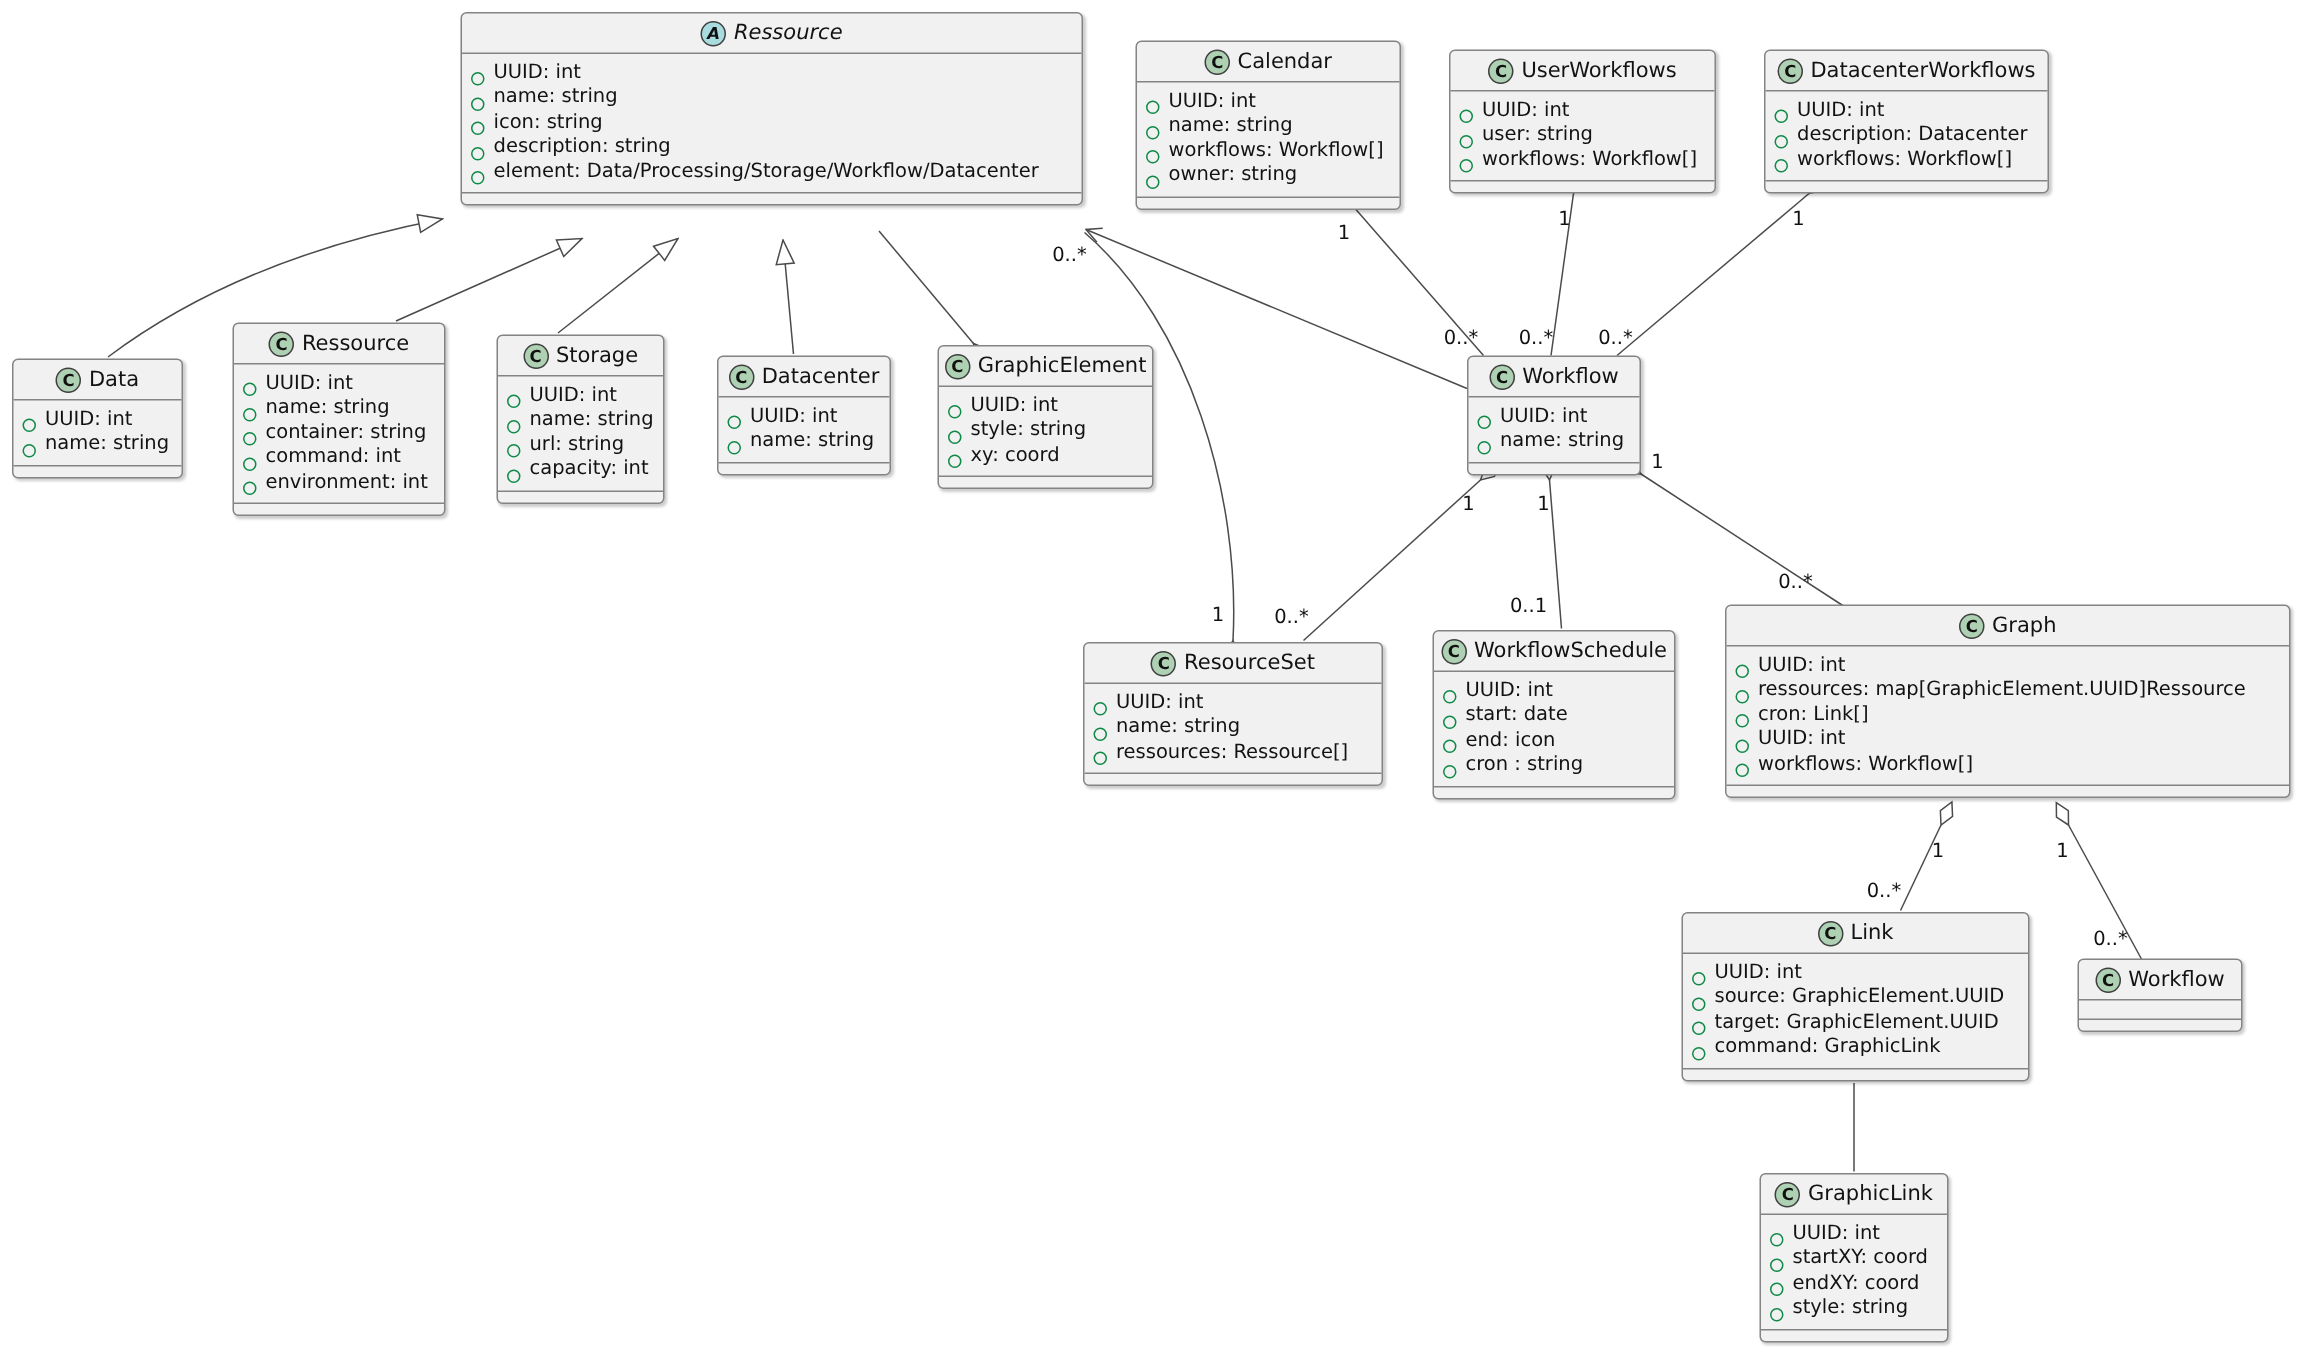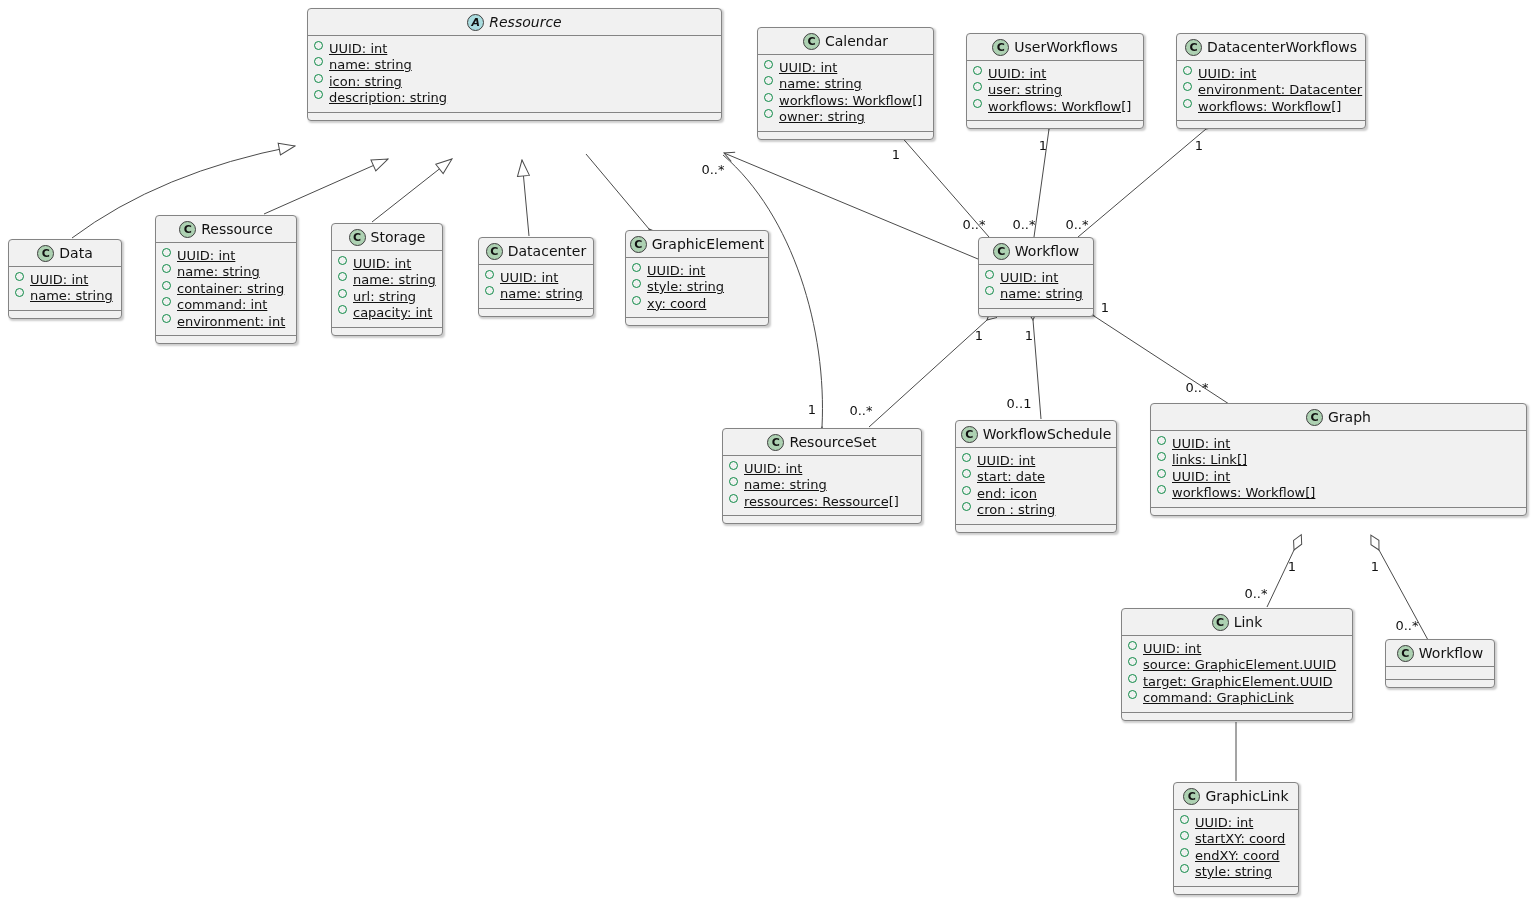--- a/index.html
+++ b/index.html
@@ -8,22 +8,22 @@
   .cls{position:absolute;background:#F1F1F1;border:1px solid #848484;border-radius:4px;
        box-shadow:1.5px 1.5px 2px rgba(0,0,0,.20);z-index:2;}
   .hd{display:flex;align-items:center;justify-content:center;gap:5px;height:26px;
       border-bottom:1px solid #848484;font-size:14px;color:#121212;padding:0 6px;white-space:nowrap;}
   .circle{width:17px;height:17px;border-radius:50%;background:#ADD1B2;border:1px solid #3f3f3f;
       display:flex;align-items:center;justify-content:center;font-size:11px;font-weight:bold;
       color:#111;flex:0 0 auto;box-sizing:border-box;}
   .abs .circle{background:#A9DCDF;font-style:italic;}
   .abs .nm{font-style:italic;text-align:right;}
   .attrs{padding:5px 6px;display:flex;flex-direction:column;min-height:2px;}
-  .attr{display:flex;align-items:flex-start;gap:6px;line-height:16.4px;font-size:13px;
-      color:#121212;white-space:nowrap;text-decoration:underline;}
+  .attr{display:flex;align-items:flex-end;gap:6px;line-height:16.4px;font-size:13px;
+      color:#121212;white-space:nowrap;}
   .dot{width:7px;height:7px;border:1.5px solid #0E8A46;border-radius:50%;flex:0 0 auto;box-sizing:content-box;background:transparent;}
   .ft{height:7px;border-top:1px solid #848484;}
   svg.edges{position:absolute;left:0;top:0;z-index:1;}
   svg.edges text{font-size:13px;fill:#111;text-anchor:middle;}
   path.edge{fill:none;stroke:#4B4B4B;stroke-width:1;}
 
   #c-ressource{left:307px;top:8px;width:413px}
   #c-calendar{left:757px;top:27px;width:175px}
   #c-userworkflows{left:966px;top:33px;width:176px}
   #c-datacenterworkflows{left:1176px;top:33px;width:188px}
@@ -108,20 +108,24 @@
         <span>name: string</span>
       </div>
       <div class="attr">
         <span class="dot"></span>
         <span>icon: string</span>
       </div>
       <div class="attr">
         <span class="dot"></span>
         <span>description: string</span>
       </div>
+      <div class="attr">
+        <span class="dot"></span>
+        <span>element: Data/Processing/Storage/Workflow/Datacenter</span>
+      </div>
     </div>
   <div class="ft"></div>
 </div>
 
 <div class="cls" id="c-calendar">
   <div class="hd">
     <span class="circle">C</span>
     <span class="nm">Calendar</span>
   </div>
   <div class="attrs">
@@ -172,21 +176,21 @@
     <span class="circle">C</span>
     <span class="nm">DatacenterWorkflows</span>
   </div>
   <div class="attrs">
       <div class="attr">
         <span class="dot"></span>
         <span>UUID: int</span>
       </div>
       <div class="attr">
         <span class="dot"></span>
-        <span>environment: Datacenter</span>
+        <span>description: Datacenter</span>
       </div>
       <div class="attr">
         <span class="dot"></span>
         <span>workflows: Workflow[]</span>
       </div>
     </div>
   <div class="ft"></div>
 </div>
 
 <div class="cls" id="c-data">
@@ -374,21 +378,25 @@
     <span class="circle">C</span>
     <span class="nm">Graph</span>
   </div>
   <div class="attrs">
       <div class="attr">
         <span class="dot"></span>
         <span>UUID: int</span>
       </div>
       <div class="attr">
         <span class="dot"></span>
-        <span>links: Link[]</span>
+        <span>ressources: map[GraphicElement.UUID]Ressource</span>
+      </div>
+      <div class="attr">
+        <span class="dot"></span>
+        <span>cron: Link[]</span>
       </div>
       <div class="attr">
         <span class="dot"></span>
         <span>UUID: int</span>
       </div>
       <div class="attr">
         <span class="dot"></span>
         <span>workflows: Workflow[]</span>
       </div>
     </div>

